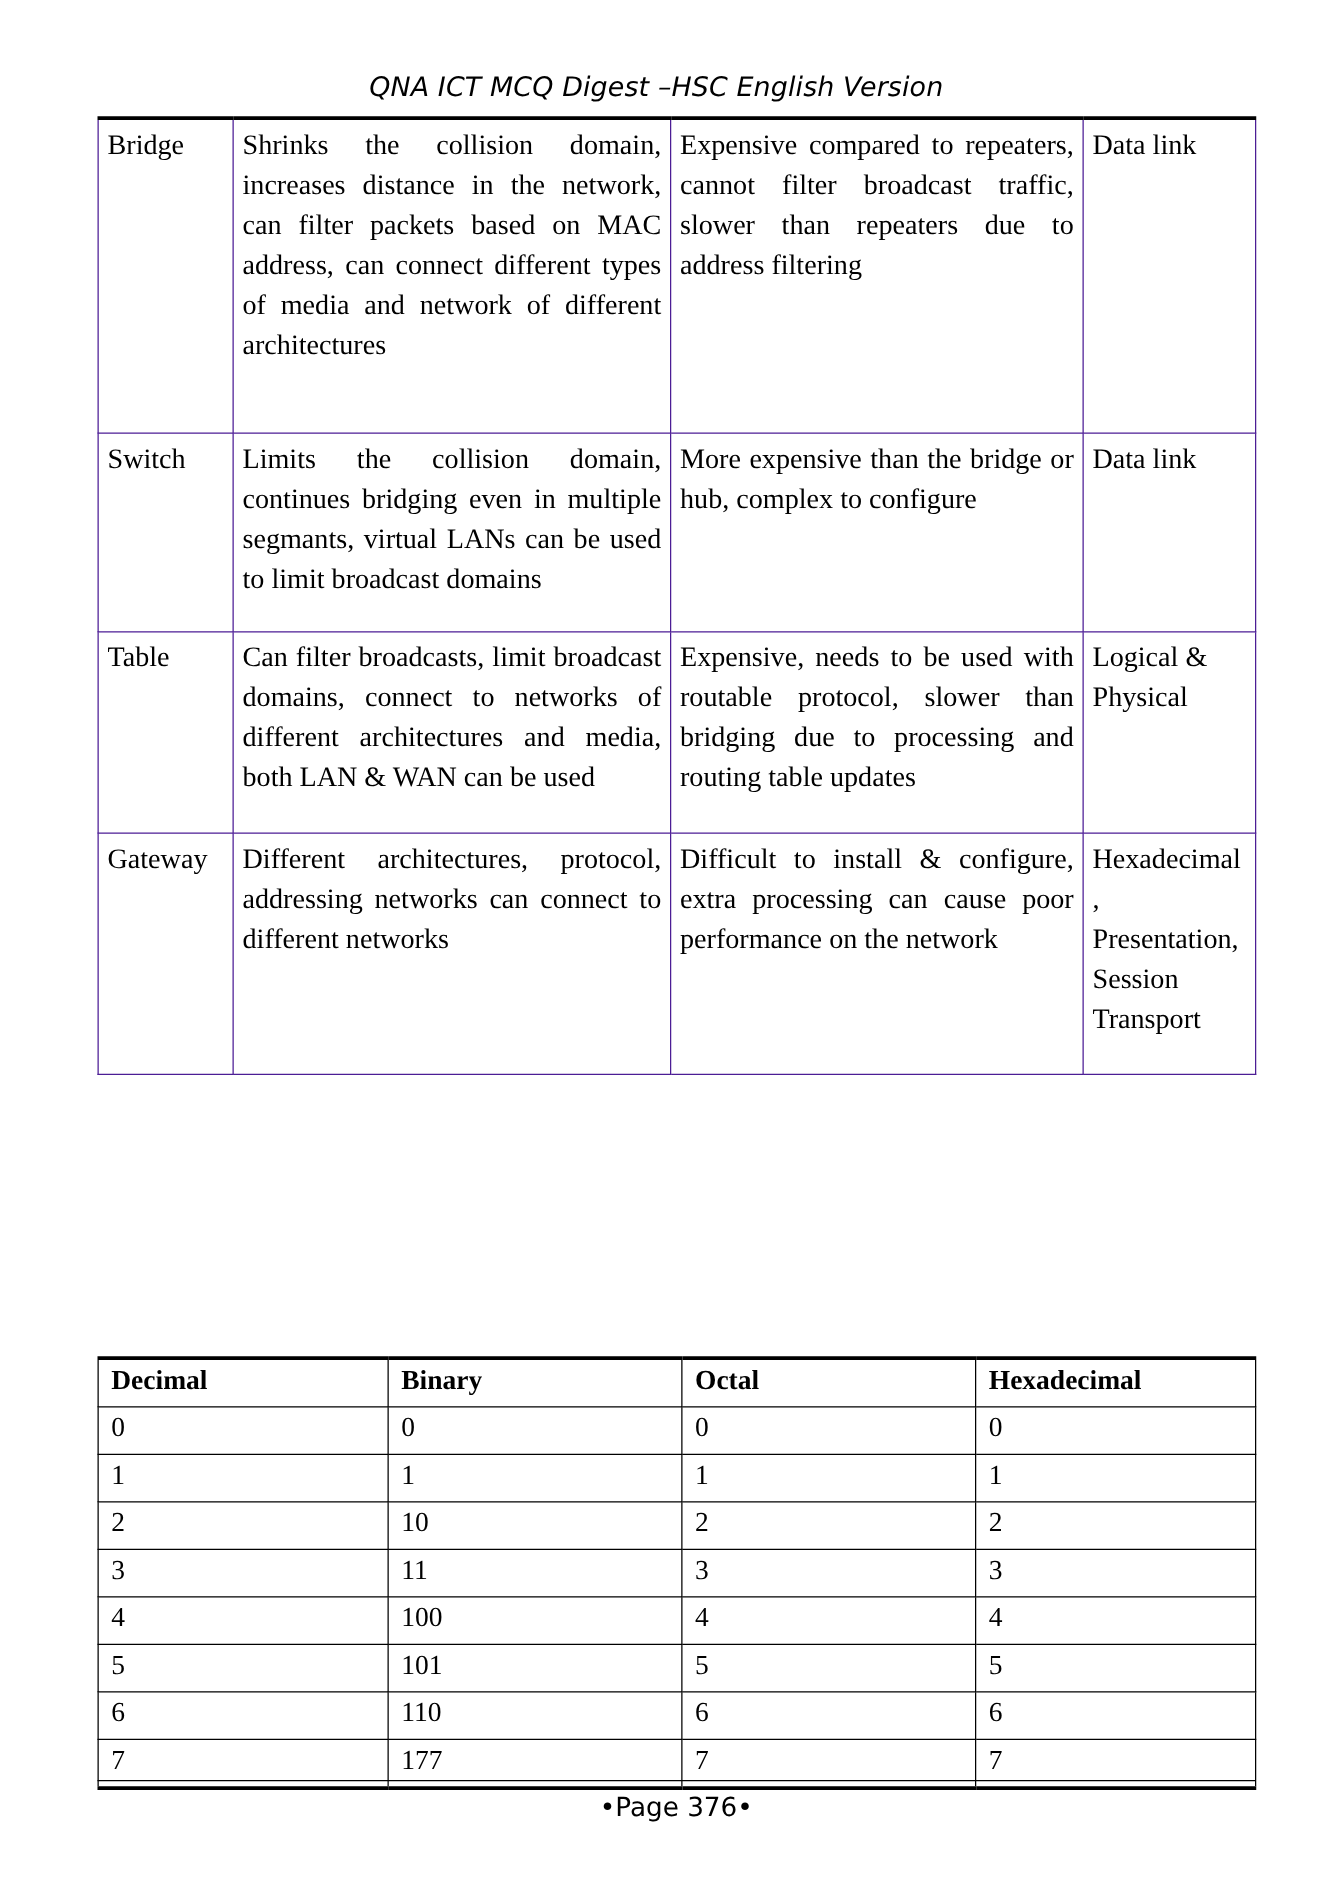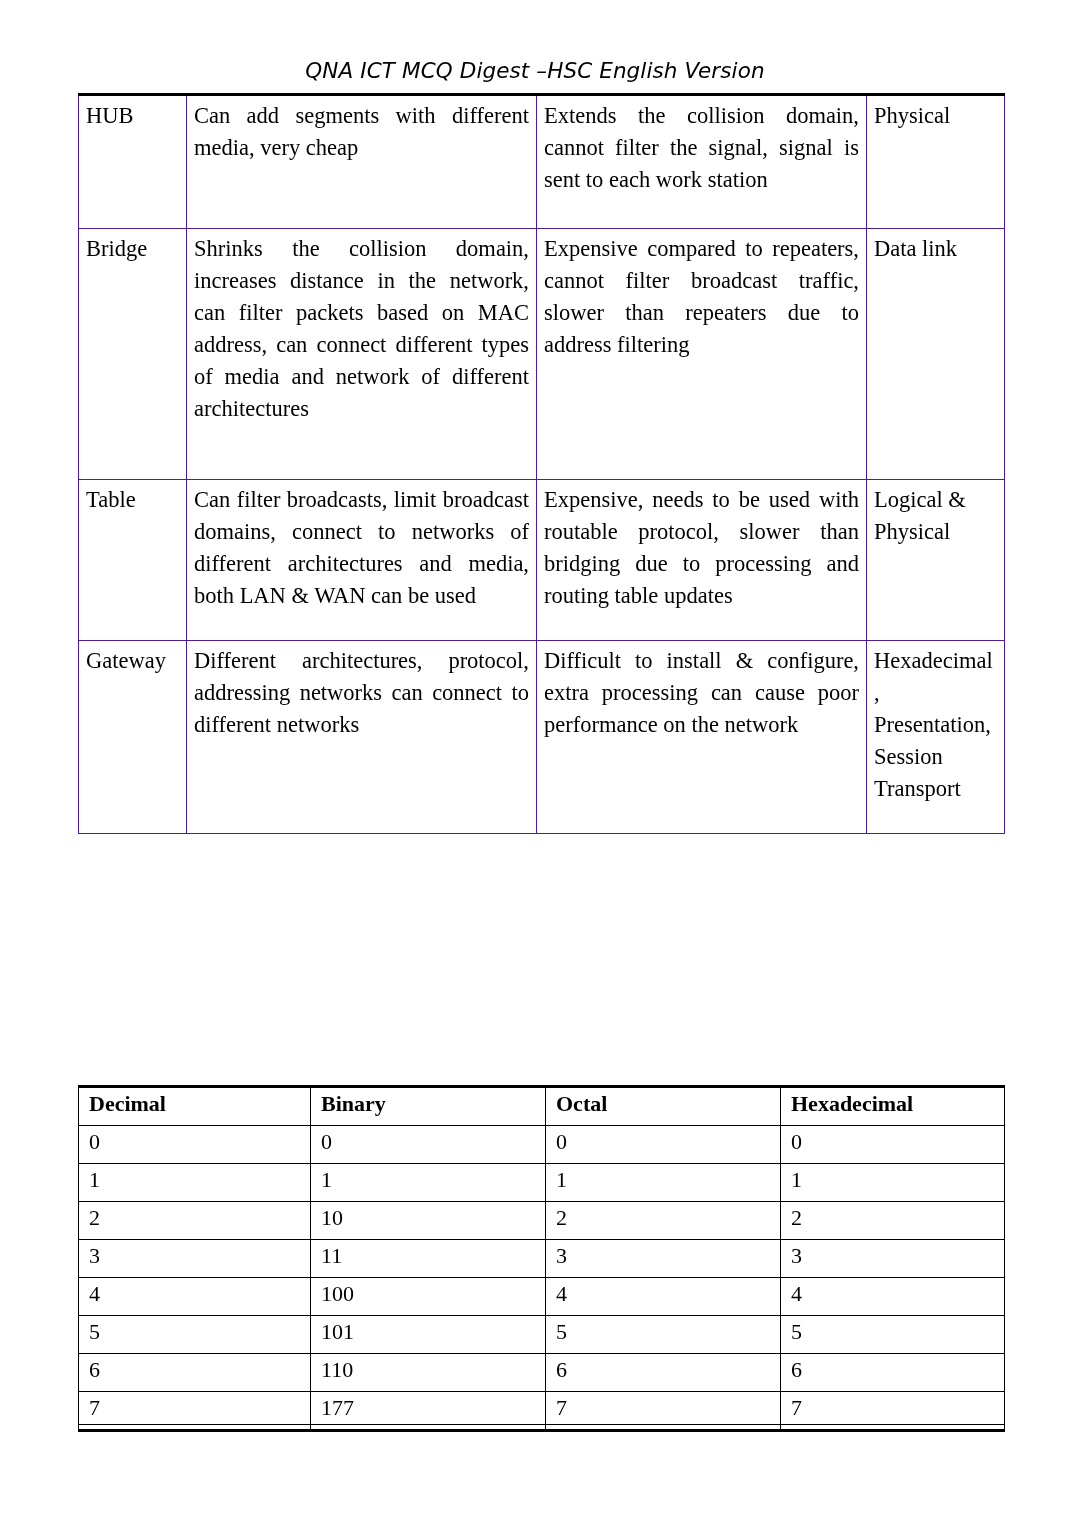--- a/index.html
+++ b/index.html
@@ -18,21 +18,21 @@
   .page {
     position: absolute;
     left: 0; top: 0;
     width: 1075px;
     height: 1518px;
   }
 
   
   .page-header {
     position: absolute;
-    left: 72px;
+    left: 62px;
     top: 58px;
     width: 926px;
     text-align: center;
     font-family: "DejaVu Sans", "Liberation Sans", sans-serif;
     font-size: 21.5px;
     font-style: italic;
     letter-spacing: 0.1px;
     white-space: nowrap;
     color: #000;
   }
@@ -142,30 +142,30 @@
   <div class="page-header">QNA ICT MCQ Digest –HSC English Version</div>
 
   <table class="devices-table">
     <colgroup>
       <col class="col-device">
       <col class="col-adv">
       <col class="col-dis">
       <col class="col-layer">
     </colgroup>
     <tbody>
-      <tr class="row-hub">
-        <td>HUB</td>
-        <td>Can add segments with different media, very cheap</td>
-        <td>Extends the collision domain, cannot filter the signal, signal is sent to each work station</td>
-        <td>Physical</td>
-      </tr>
       <tr class="row-bridge">
         <td>Bridge</td>
         <td>Shrinks the collision domain, increases distance in the network, can filter packets based on MAC address, can connect different types of media and network of different architectures</td>
         <td>Expensive compared to repeaters, cannot filter broadcast traffic, slower than repeaters due to address filtering</td>
+        <td>Data link</td>
+      </tr>
+      <tr class="row-switch">
+        <td>Switch</td>
+        <td>Limits the collision domain, continues bridging even in multiple segmants, virtual LANs can be used to limit broadcast domains</td>
+        <td>More expensive than the bridge or hub, complex to configure</td>
         <td>Data link</td>
       </tr>
       <tr class="row-router">
         <td>Table</td>
         <td>Can filter broadcasts, limit broadcast domains, connect to networks of different architectures and media, both LAN &amp; WAN can be used</td>
         <td>Expensive, needs to be used with routable protocol, slower than bridging due to processing and routing table updates</td>
         <td>Logical &amp; Physical</td>
       </tr>
       <tr class="row-gateway">
         <td>Gateway</td>
@@ -238,14 +238,15 @@
       <tr>
         <td>7</td>
         <td>177</td>
         <td>7</td>
         <td>7</td>
       </tr>
     </tbody>
   </table>
 
   <div class="footer-rule"></div>
+  <div class="page-footer">•Page 376•</div>
 
 </div>
 
 </body></html>

